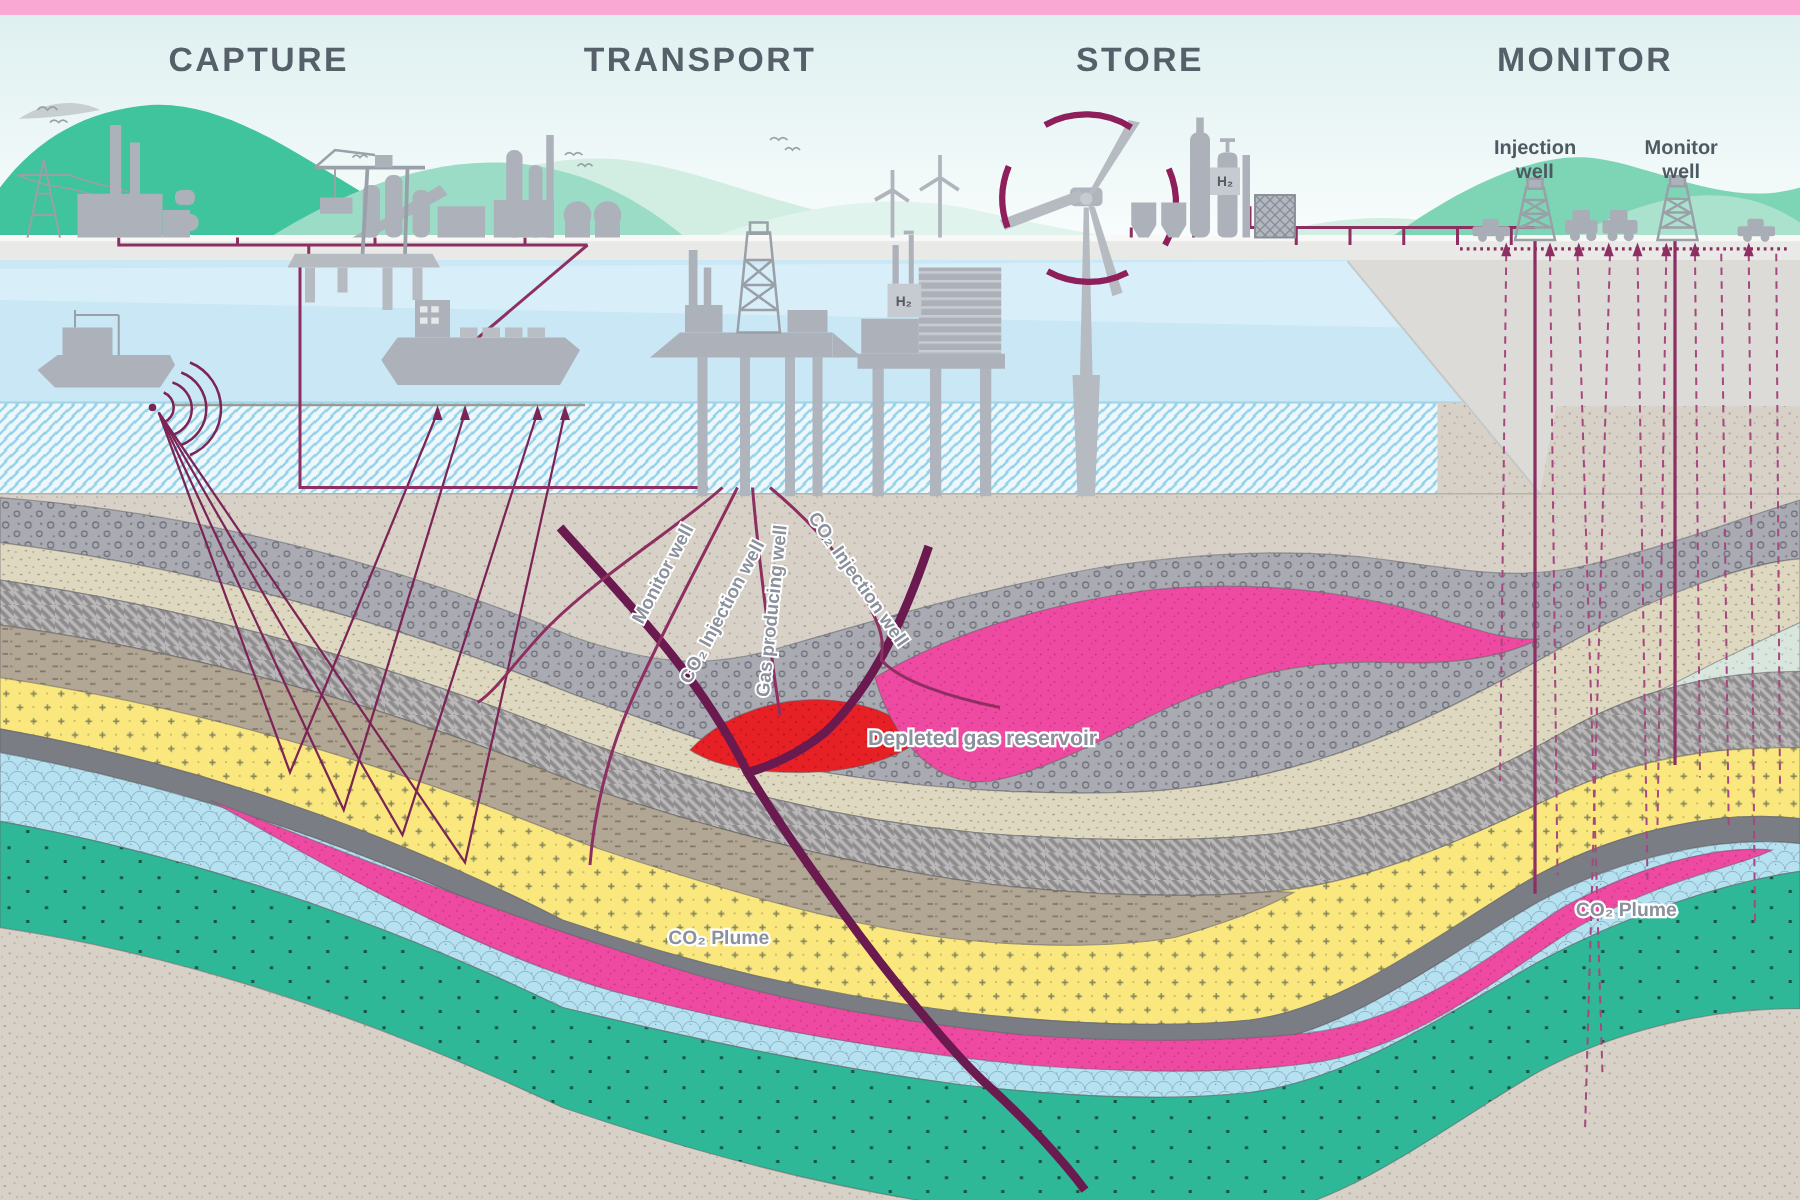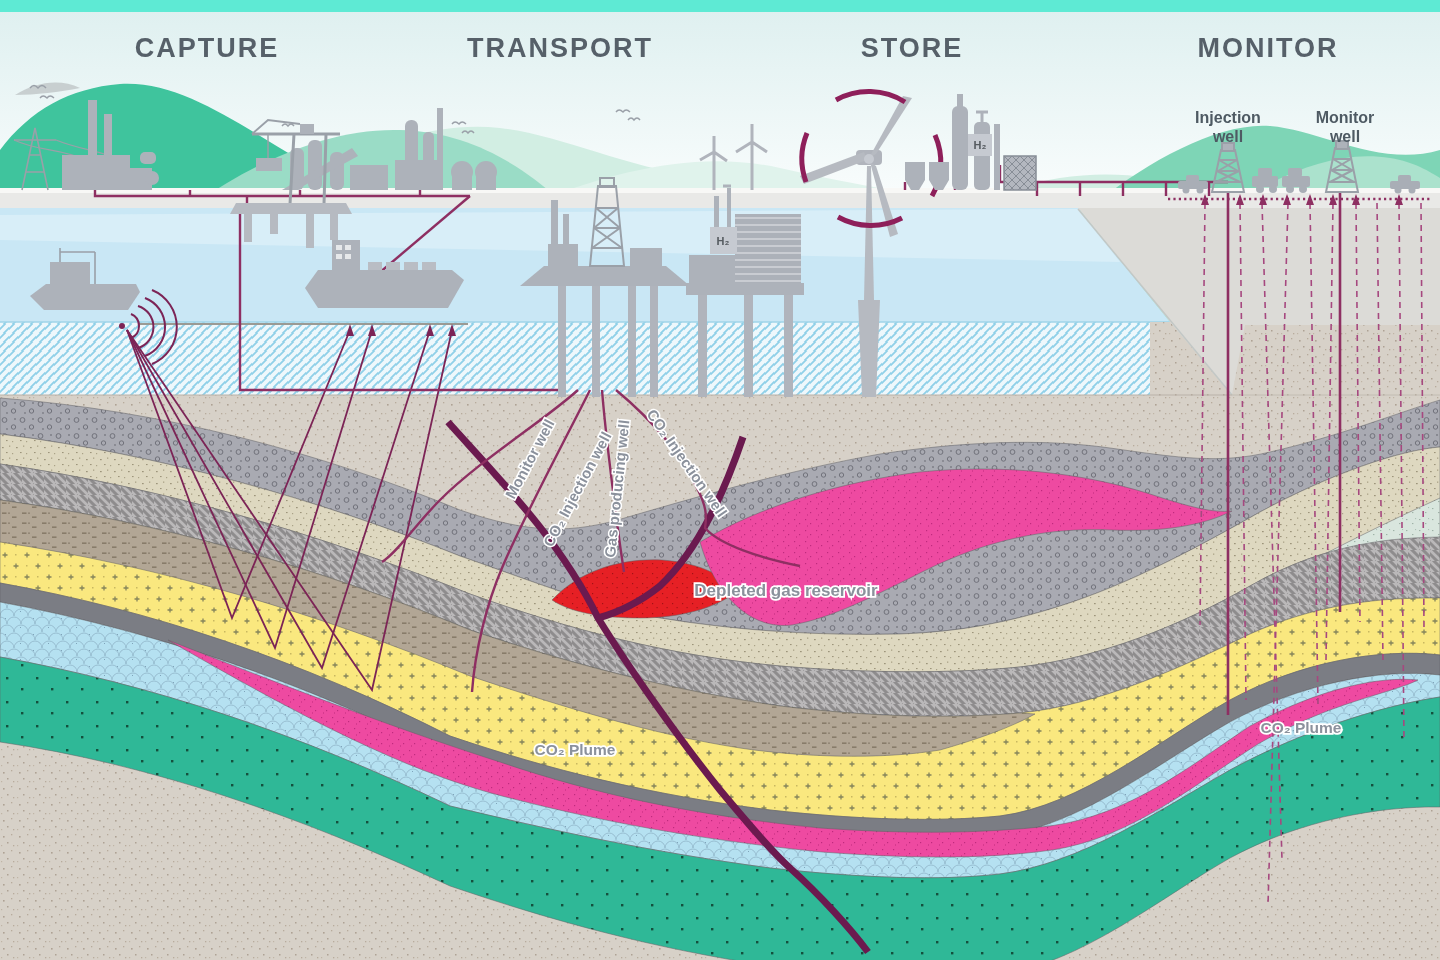--- a/index.html
+++ b/index.html
@@ -1,16 +1,16 @@
 <!DOCTYPE html>
 <html><head>
 <meta charset="utf-8">
 <style>
   html,body{margin:0;padding:0;background:#fff;}
-  #stage{position:relative;width:1440px;height:960px;overflow:hidden;background:#5eead4;
+  #stage{position:relative;width:1440px;height:960px;overflow:hidden;background:#f9a8d4;
          font-family:"Liberation Sans","DejaVu Sans",sans-serif;}
   svg text{font-family:"Liberation Sans","DejaVu Sans",sans-serif;}
   .hdr{font-size:27px;font-weight:bold;letter-spacing:2px;fill:#566069;}
   .surflbl{font-size:16px;font-weight:bold;fill:#4e5a63;}
   .geolbl{font-weight:bold;fill:#8b919c;stroke:#ffffff;stroke-width:3.5px;paint-order:stroke;}
   .welllbl{font-size:15px;font-weight:bold;fill:#8b919c;stroke:#ffffff;stroke-width:3px;paint-order:stroke;}
   .h2lbl{font-size:11px;font-weight:bold;fill:#565b60;}
 </style>
 </head>
 <body>

